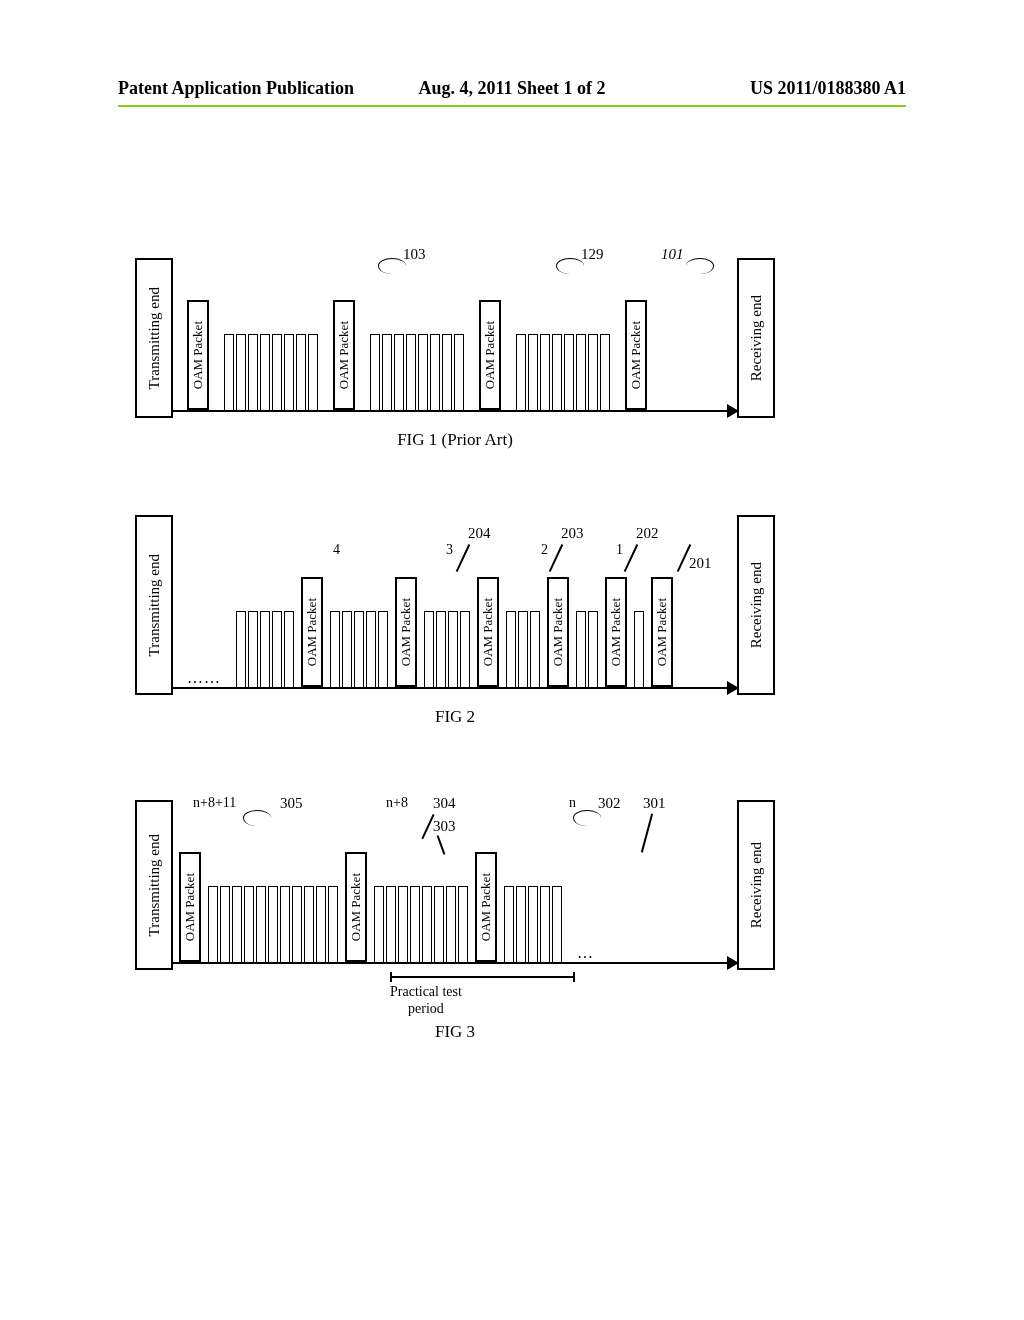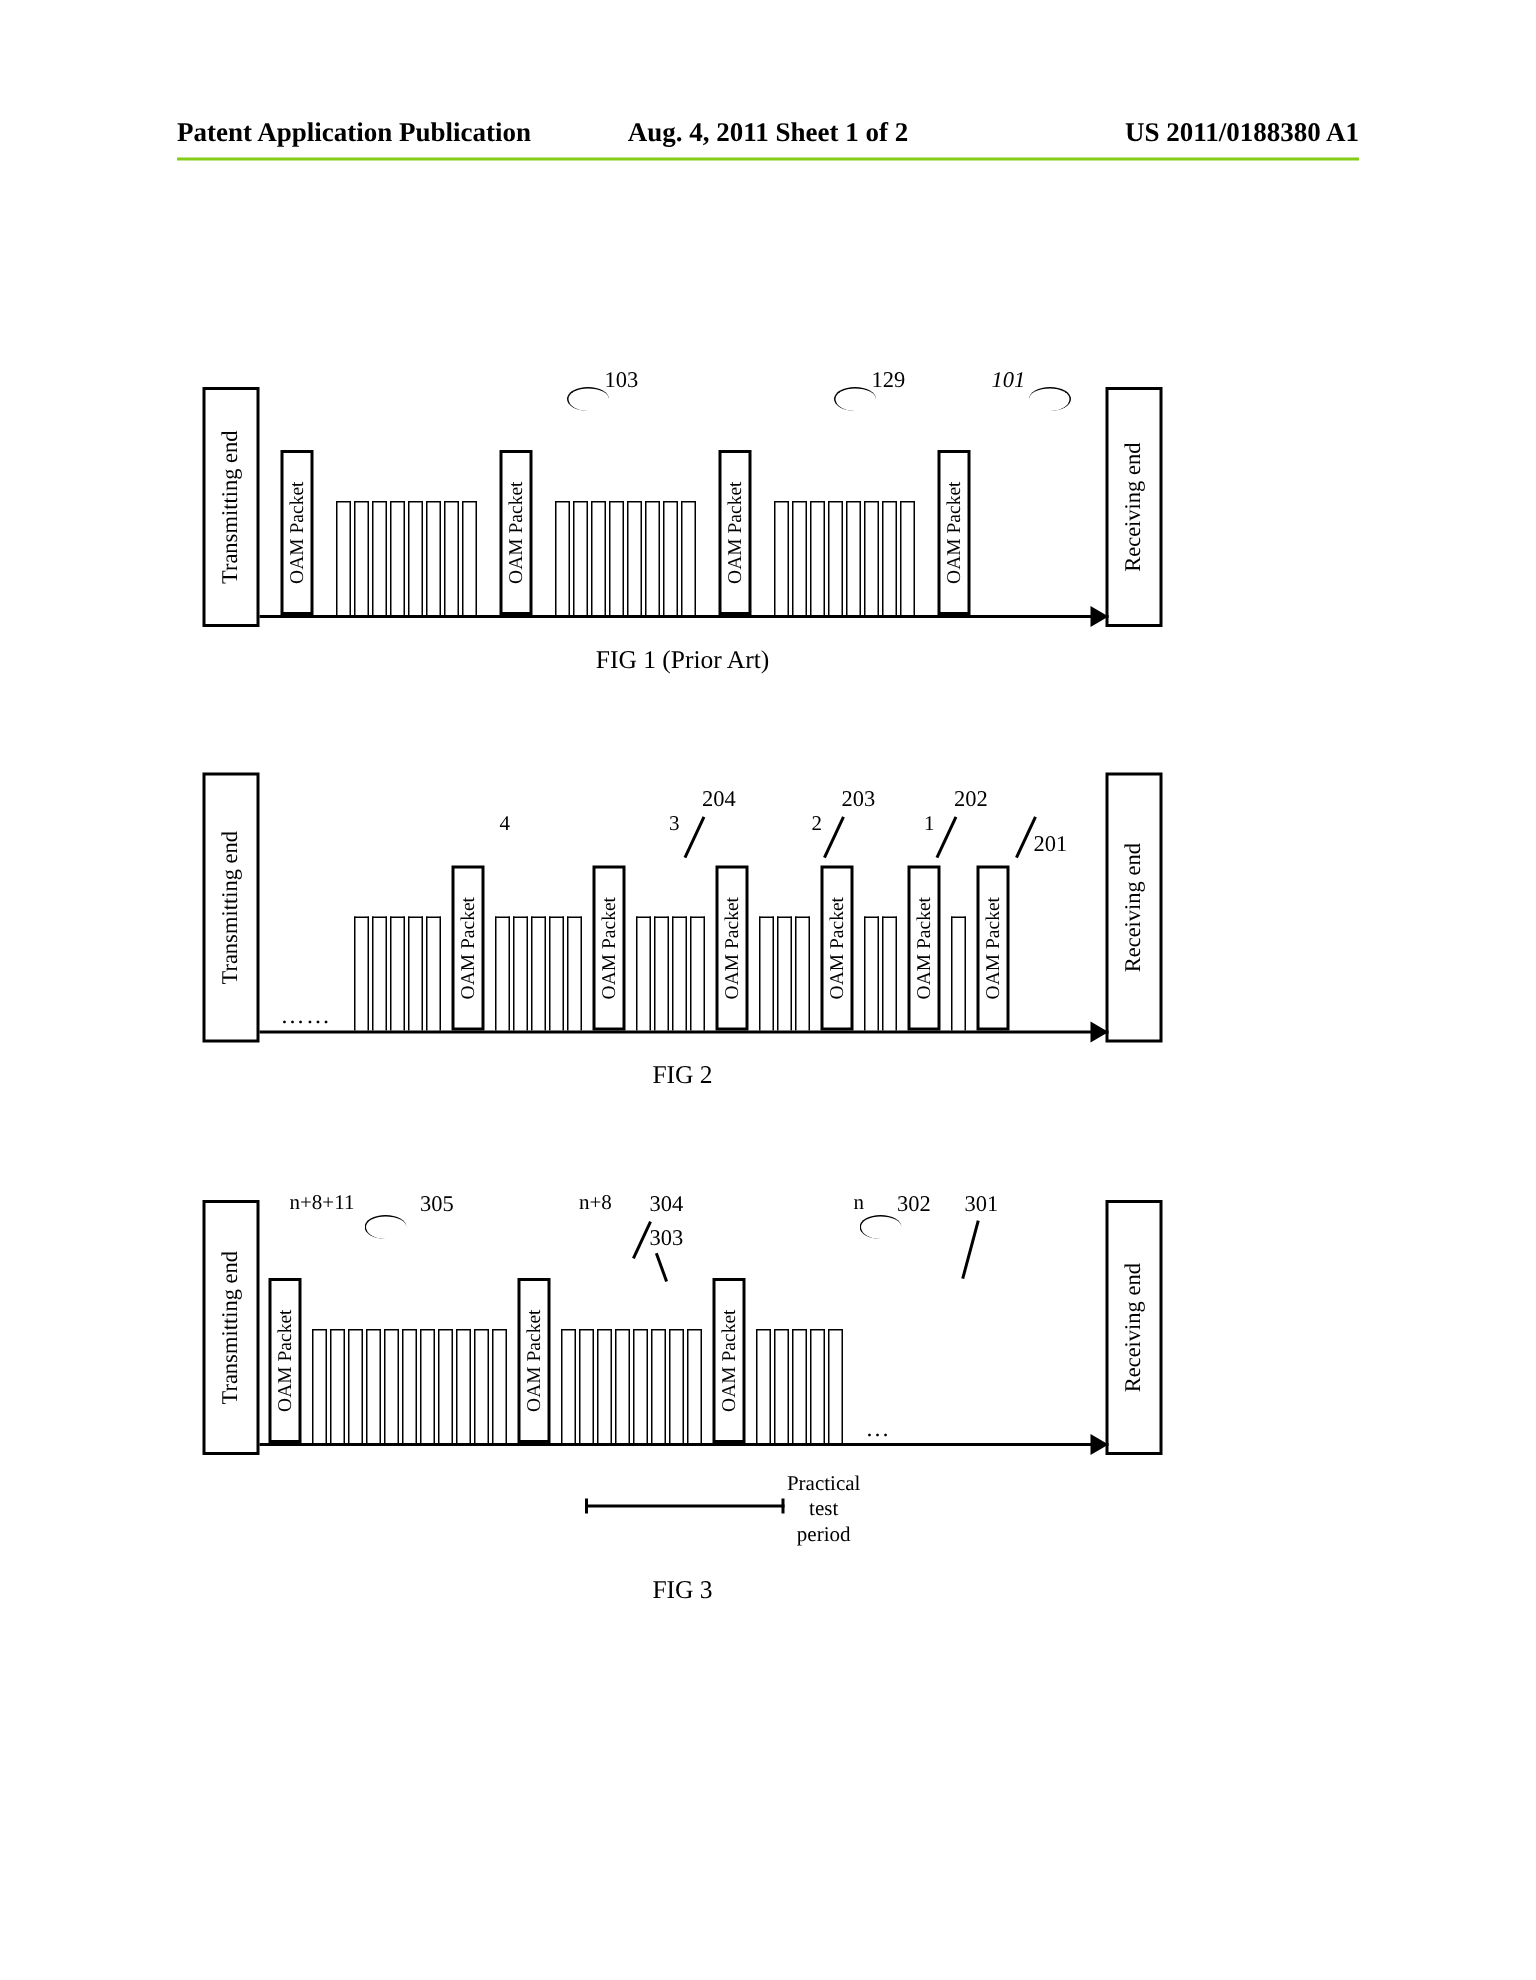--- a/index.html
+++ b/index.html
@@ -140,22 +140,22 @@
       letter-spacing: 1px;
       flex-shrink: 0;
     }
     .count-label {
       position: absolute;
       font-size: 14px;
     }
     .bracket-area {
       position: absolute;
       display: flex;
-      flex-direction: row;
-      align-items: center;
+      flex-direction: column;
+      align-items: flex-start;
     }
     .bracket-line {
       height: 2px;
       background: #000;
       position: relative;
     }
     .bracket-tick {
       position: absolute;
       width: 2px;
       height: 10px;
@@ -410,14 +410,14 @@
 
   <div class="bracket-area" style="left:255px; top:176px; width:185px;">
     <div class="bracket-line" style="width:185px;">
       <div class="bracket-tick" style="left:0;"></div>
       <div class="bracket-tick" style="right:0;"></div>
     </div>
     <div class="period-label"><span style="white-space: pre-line;">Practical test
 period</span></div>
   </div>
 
-  <div class="fig-caption" style="margin-top:80px;">FIG 3</div>
+  <div class="fig-caption" style="margin-top:52px;">FIG 3</div>
 </div>
 
 </body></html>

